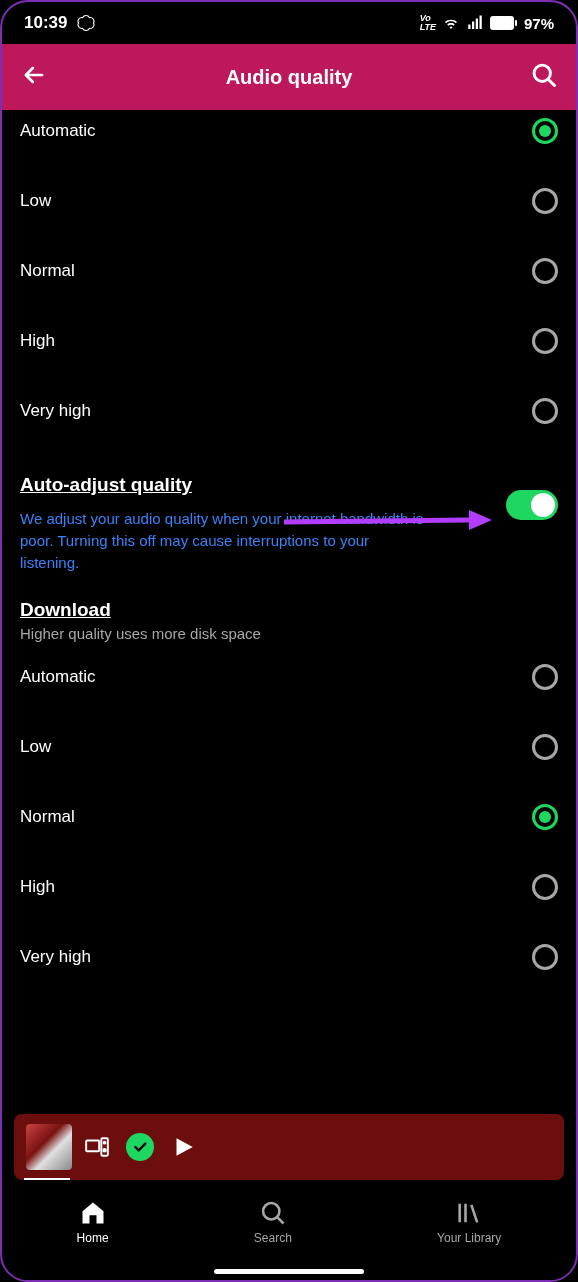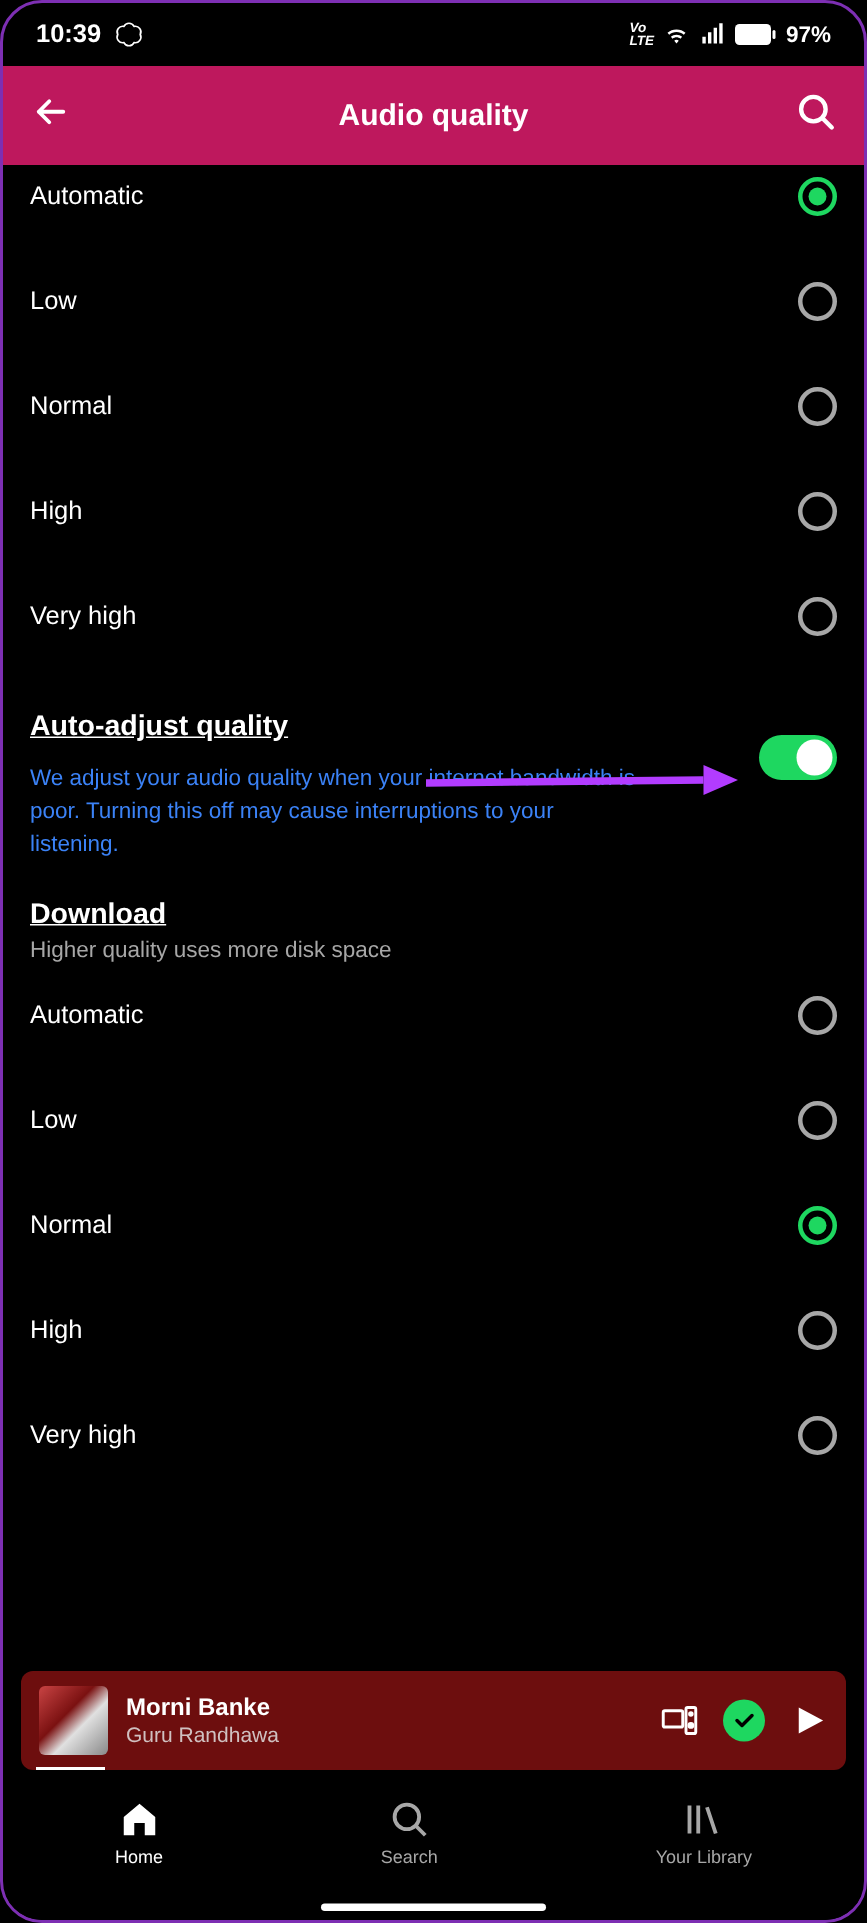--- a/index.html
+++ b/index.html
@@ -161,24 +161,20 @@
         <stop offset="0" stop-color="#b23cff"></stop>
         <stop offset="1" stop-color="#b23cff"></stop>
       </linearGradient>
     </defs>
   <line x1="0" y1="20" x2="185" y2="18" stroke="url(#g)" stroke-width="5"></line>
   <polygon points="185,8 208,18 185,28" fill="#b23cff"></polygon>
 </svg>
 
 <div class="now-playing">
   <div class="np-art"></div>
-  <div class="np-text">
-    <div class="np-title">Morni Banke</div>
-    <div class="np-artist">Guru Randhawa</div>
-  </div>
   <div class="np-controls">
     <svg width="26" height="26" viewBox="0 0 24 24" fill="none" stroke="#fff" stroke-width="1.8">
         <rect x="2" y="6" width="12" height="10" rx="1"></rect>
         <rect x="16" y="4" width="6" height="16" rx="1"></rect>
         <circle cx="19" cy="15" r="1.2" fill="#fff"></circle>
         <circle cx="19" cy="8" r="0.8" fill="#fff"></circle>
       </svg>
     <div class="tick">
       <svg width="16" height="16" viewBox="0 0 24 24" fill="none" stroke="#000" stroke-width="3.5" stroke-linecap="round" stroke-linejoin="round">
           <path d="M5 12l5 5L20 7"></path>

